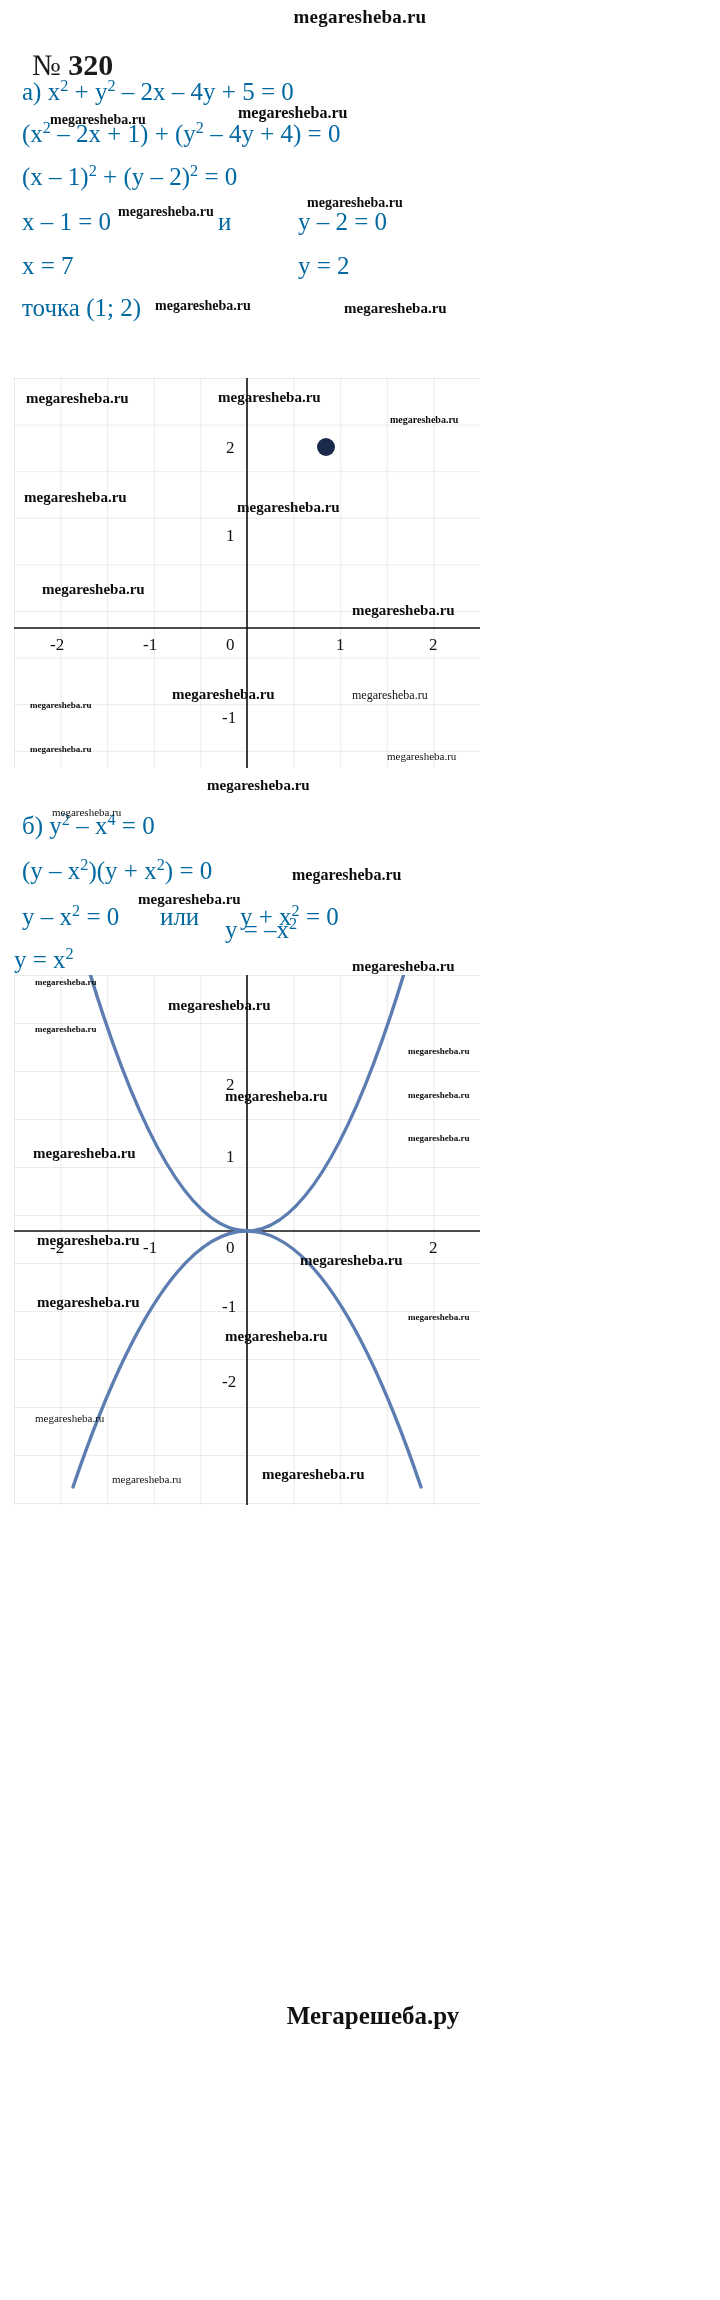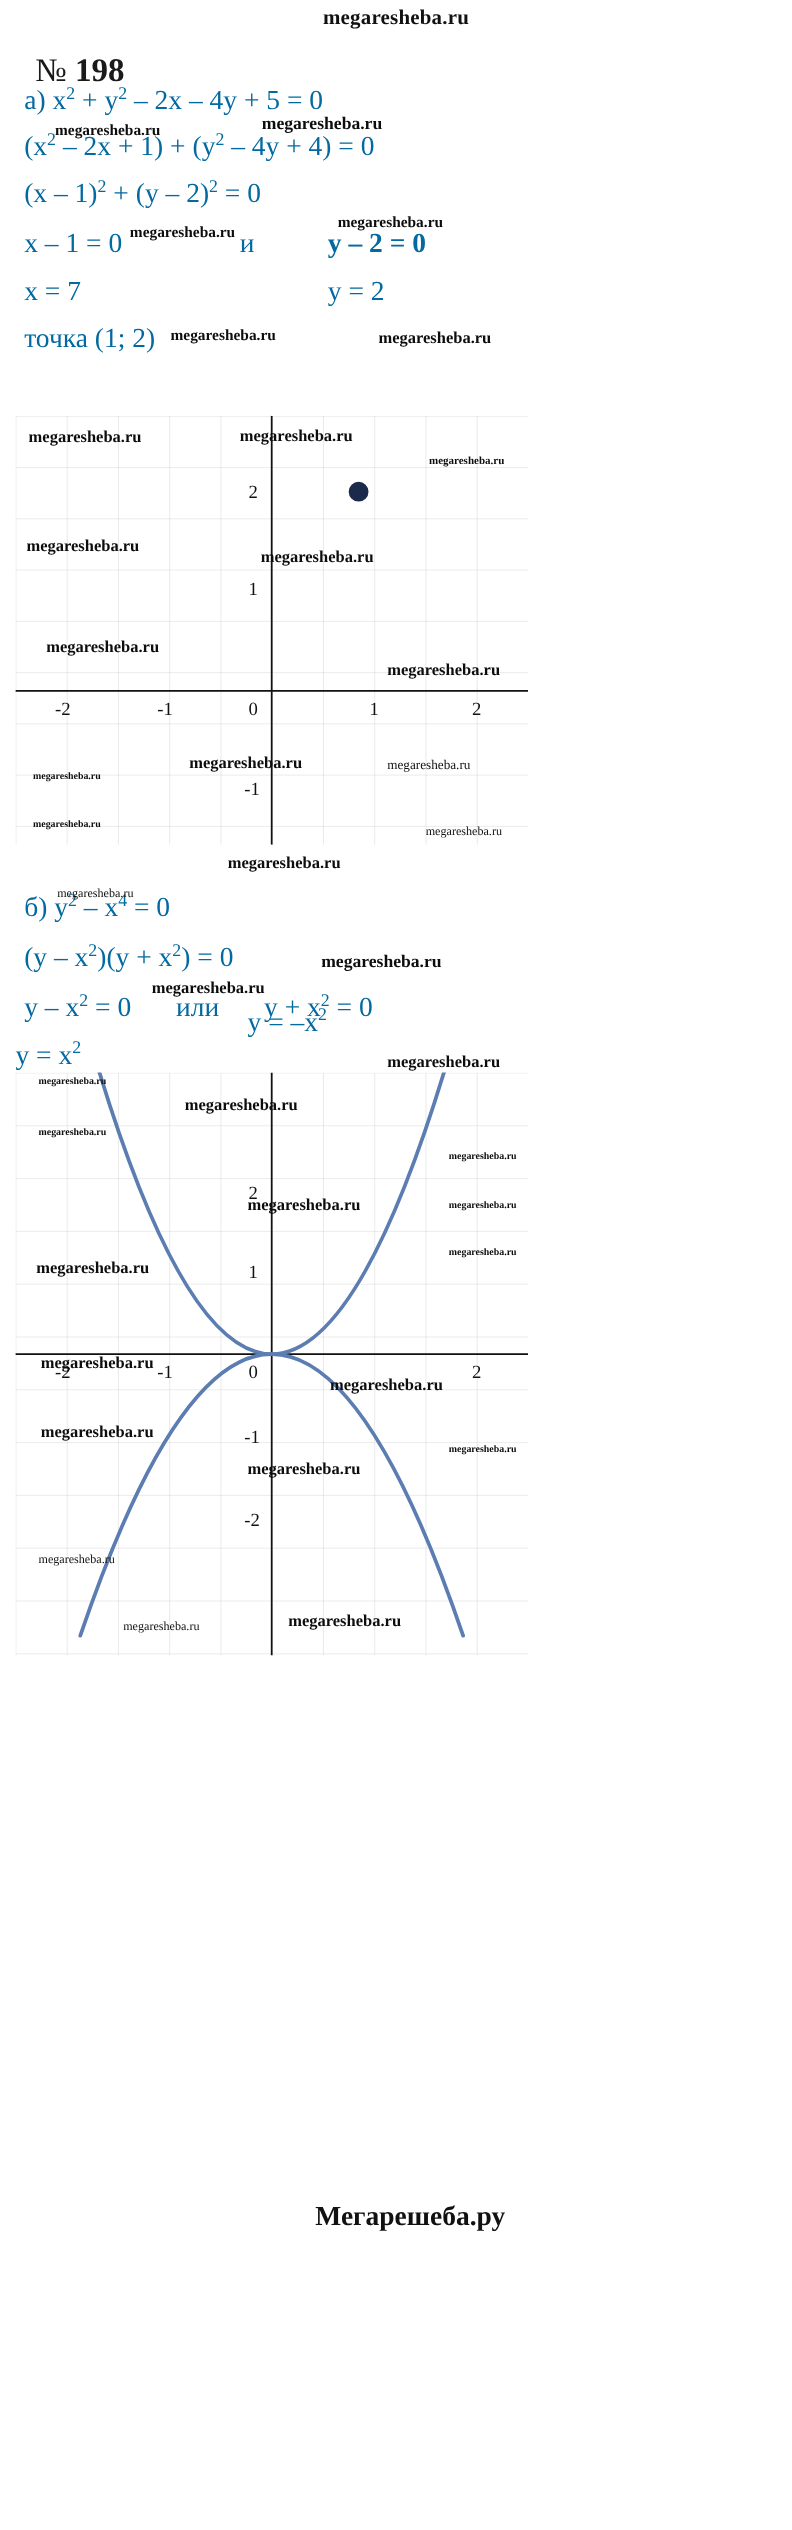--- a/index.html
+++ b/index.html
@@ -62,35 +62,35 @@
 </style>
 </head>
 <body>
 
 <div class="page">
 
   <div class="site-header">megaresheba.ru</div>
 
   <div class="task-no">
     <span class="hash">№</span>
-    <span>198</span>
+    <span>320</span>
   </div>
 
   <div class="mline" style="left:22px;top:78px;">
     а) x<sup>2</sup> + y<sup>2</sup> – 2x – 4y + 5 = 0
   </div>
   <div class="mline" style="left:22px;top:120px;">
     (x<sup>2</sup> – 2x + 1) + (y<sup>2</sup> – 4y + 4) = 0
   </div>
   <div class="mline" style="left:22px;top:163px;">
     (x – 1)<sup>2</sup> + (y – 2)<sup>2</sup> = 0
   </div>
   <div class="mline" style="left:22px;top:208px;">x – 1 = 0</div>
   <div class="mline" style="left:218px;top:208px;">и</div>
-  <div class="mline" style="left:298px;top:208px;font-weight:bold;">y – 2 = 0</div>
+  <div class="mline" style="left:298px;top:208px;">y – 2 = 0</div>
   <div class="mline" style="left:22px;top:252px;">x = 7</div>
   <div class="mline" style="left:298px;top:252px;">y = 2</div>
   <div class="mline" style="left:22px;top:294px;">точка (1; 2)</div>
 
   <div class="graph" style="left:14px;top:378px;">
     <svg width="466" height="390" viewBox="0 0 466 390">
       <defs>
         <pattern id="g1" width="46.6" height="46.6" patternUnits="userSpaceOnUse">
           <path d="M 46.6 0 L 0 0 0 46.6" fill="none" stroke="#d7d7d7" stroke-width="1"></path>
         </pattern>

